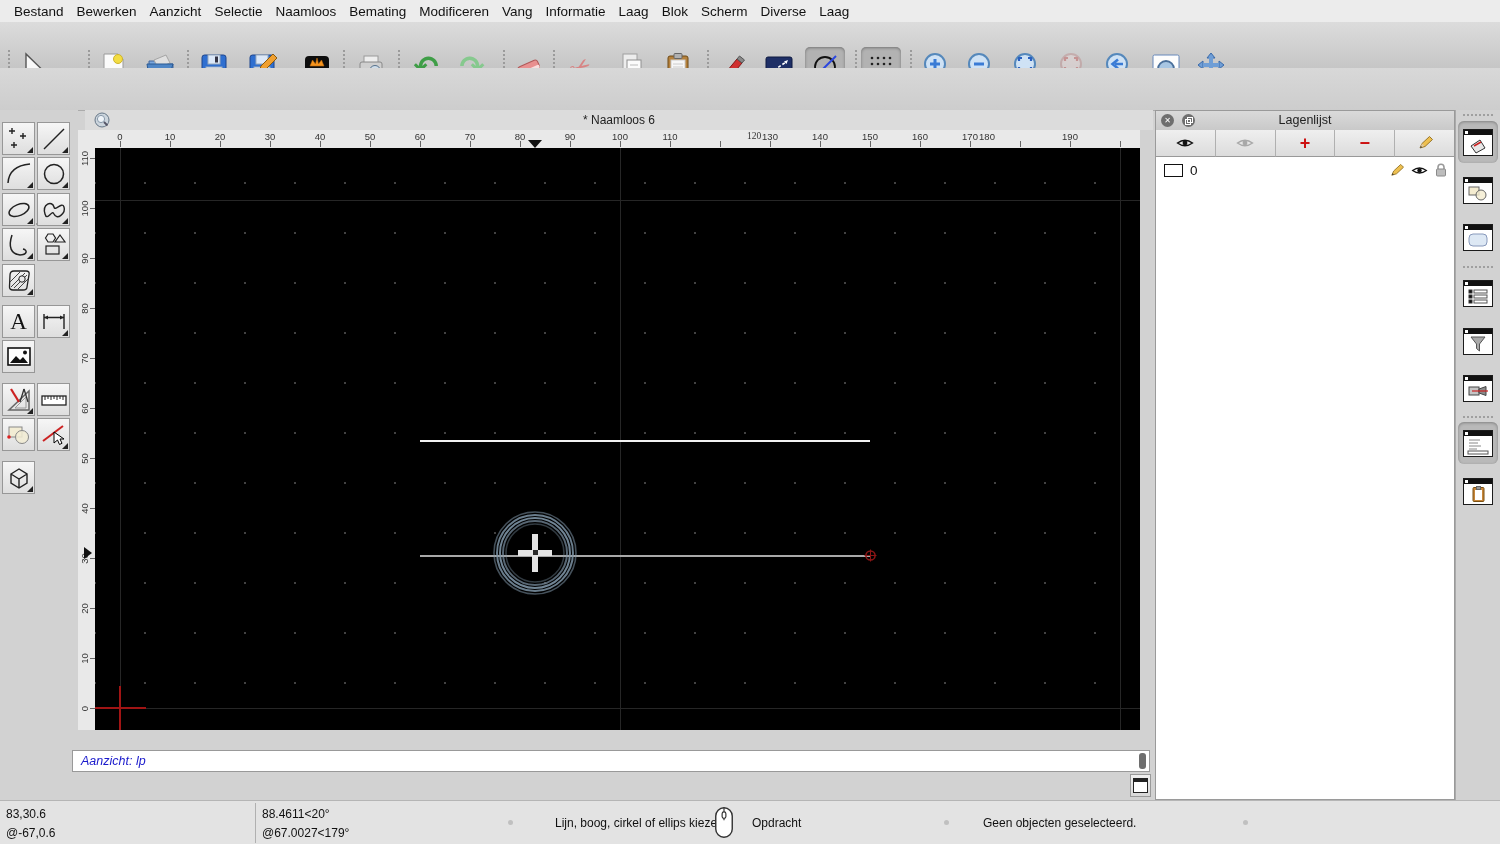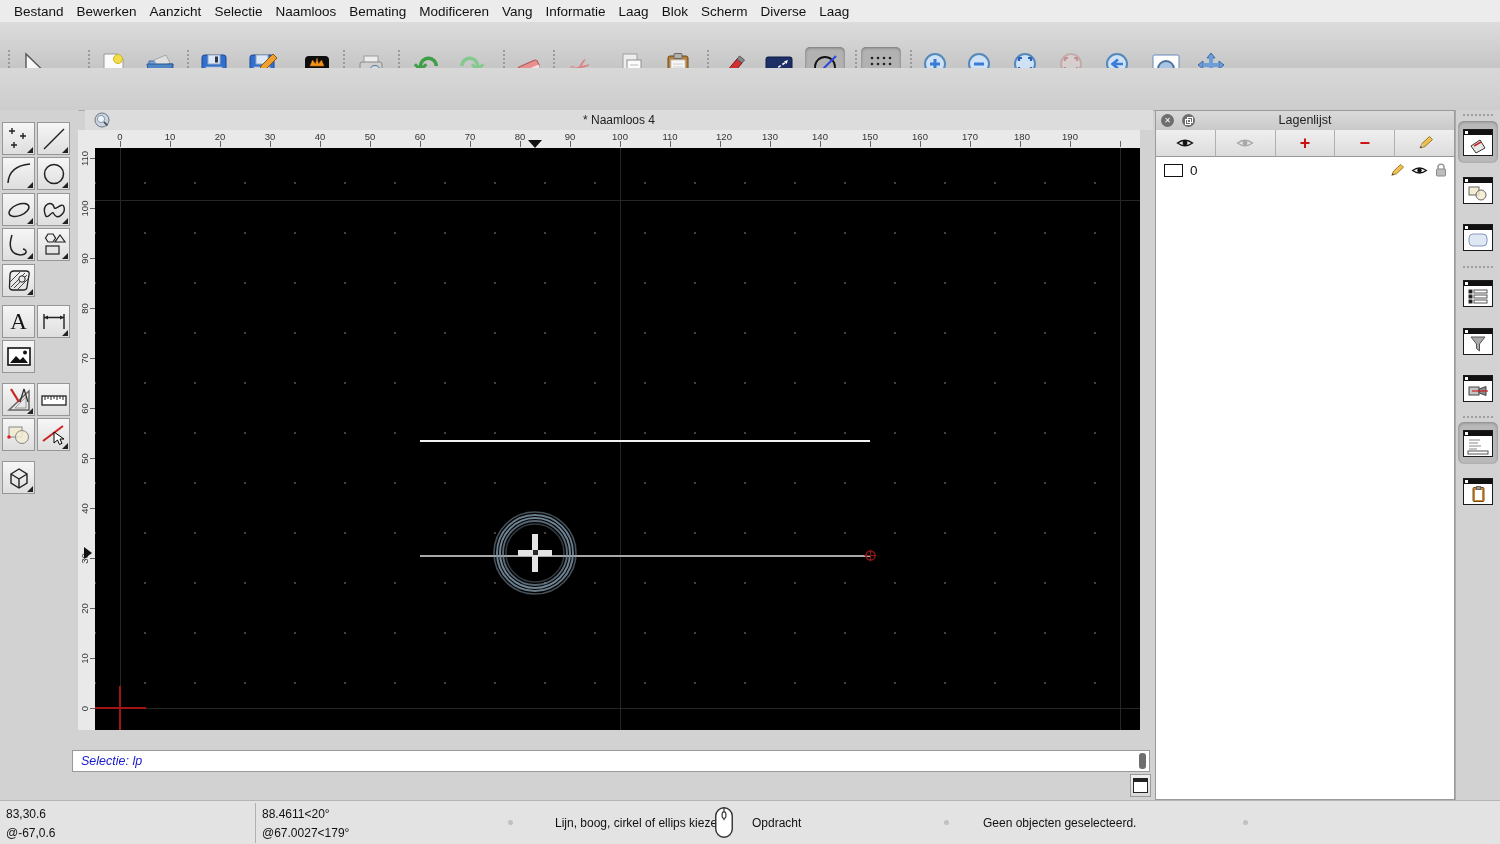--- a/index.html
+++ b/index.html
@@ -531,21 +531,21 @@
       <span class="corner"></span>
     </div>
   </div>
 
   <div id="doc-titlebar" class="abs">
     <svg class="abs" style="left:9px;top:2px" width="17" height="17" viewBox="0 0 17 17">
         <circle cx="8" cy="8" r="7" fill="#ccd5dd" stroke="#667788"></circle>
         <circle cx="7" cy="7" r="3.6" fill="#eef3f8" stroke="#8899aa"></circle>
         <line x1="10" y1="10" x2="13.5" y2="13.5" stroke="#556" stroke-width="1.8"></line>
       </svg>
-    <div id="doc-title">* Naamloos 4</div>
+    <div id="doc-title">* Naamloos 6</div>
   </div>
 
   <div id="ruler-corner" class="abs"></div>
   <div id="hruler" class="abs">
       <span class="hr-num" style="left: 10px;">0</span>
       <span class="hr-tick" style="left: 25px;"></span>
       <span class="hr-num" style="left: 60px;">10</span>
       <span class="hr-tick" style="left: 75px;"></span>
       <span class="hr-num" style="left: 110px;">20</span>
       <span class="hr-tick" style="left: 125px;"></span>
@@ -560,33 +560,33 @@
       <span class="hr-num" style="left: 360px;">70</span>
       <span class="hr-tick" style="left: 375px;"></span>
       <span class="hr-num" style="left: 410px;">80</span>
       <span class="hr-tick" style="left: 425px;"></span>
       <span class="hr-num" style="left: 460px;">90</span>
       <span class="hr-tick" style="left: 475px;"></span>
       <span class="hr-num" style="left: 510px;">100</span>
       <span class="hr-tick" style="left: 525px;"></span>
       <span class="hr-num" style="left: 560px;">110</span>
       <span class="hr-tick" style="left: 575px;"></span>
-      <span class="hr-num" style="left: 614px;">120</span>
+      <span class="hr-num" style="left: 644px; font-family: Liberation Serif, serif;">120</span>
       <span class="hr-tick" style="left: 625px;"></span>
       <span class="hr-num" style="left: 660px;">130</span>
       <span class="hr-tick" style="left: 675px;"></span>
       <span class="hr-num" style="left: 710px;">140</span>
       <span class="hr-tick" style="left: 725px;"></span>
       <span class="hr-num" style="left: 760px;">150</span>
       <span class="hr-tick" style="left: 775px;"></span>
       <span class="hr-num" style="left: 810px;">160</span>
       <span class="hr-tick" style="left: 825px;"></span>
       <span class="hr-num" style="left: 860px;">170</span>
       <span class="hr-tick" style="left: 875px;"></span>
-      <span class="hr-num" style="left: 912px;">180</span>
+      <span class="hr-num" style="left: 877px;">180</span>
       <span class="hr-tick" style="left: 925px;"></span>
       <span class="hr-num" style="left: 960px;">190</span>
       <span class="hr-tick" style="left: 975px;"></span>
       <span class="hr-num" style="left: 1064px; font-weight: bold;">200</span>
       <span class="hr-tick" style="left: 1025px;"></span>
     </div>
   <div id="vruler" class="abs">
       <span class="vr-num" style="top: 554.5px;">0</span>
       <span class="vr-tick" style="top: 560px;"></span>
       <span class="vr-num" style="top: 504.5px;">10</span>
@@ -643,21 +643,21 @@
         <circle cx="50" cy="50" r="29" stroke-width="1.6" opacity="0.4"></circle>
       </g>
     </svg>
     <div id="ch-h" class="ch-bar" style="left: 423px; top: 401.552px; width: 34px; height: 6px;"></div>
     <div id="ch-v" class="ch-bar" style="left: 437px; top: 385.552px; width: 6px; height: 38px;"></div>
     <div id="ch-dot" class="abs" style="width: 5px; height: 5px; background: rgb(42, 42, 42); left: 437.5px; top: 402.052px;"></div>
   </div>
 
 
   <div id="cmd-history" class="abs">
-    <span id="cmd-history-text">Selectie: lp</span>
+    <span id="cmd-history-text">Aanzicht: lp</span>
     <div id="cmd-hscroll"></div>
   </div>
   <div id="cmd-side-btn" class="abs">
     <div class="win-glyph"></div>
   </div>
 
   <div id="layers-panel" class="abs">
     <div id="lp-titlebar">
       <div class="lp-circle" style="left:5px">
           <span>✕</span>

